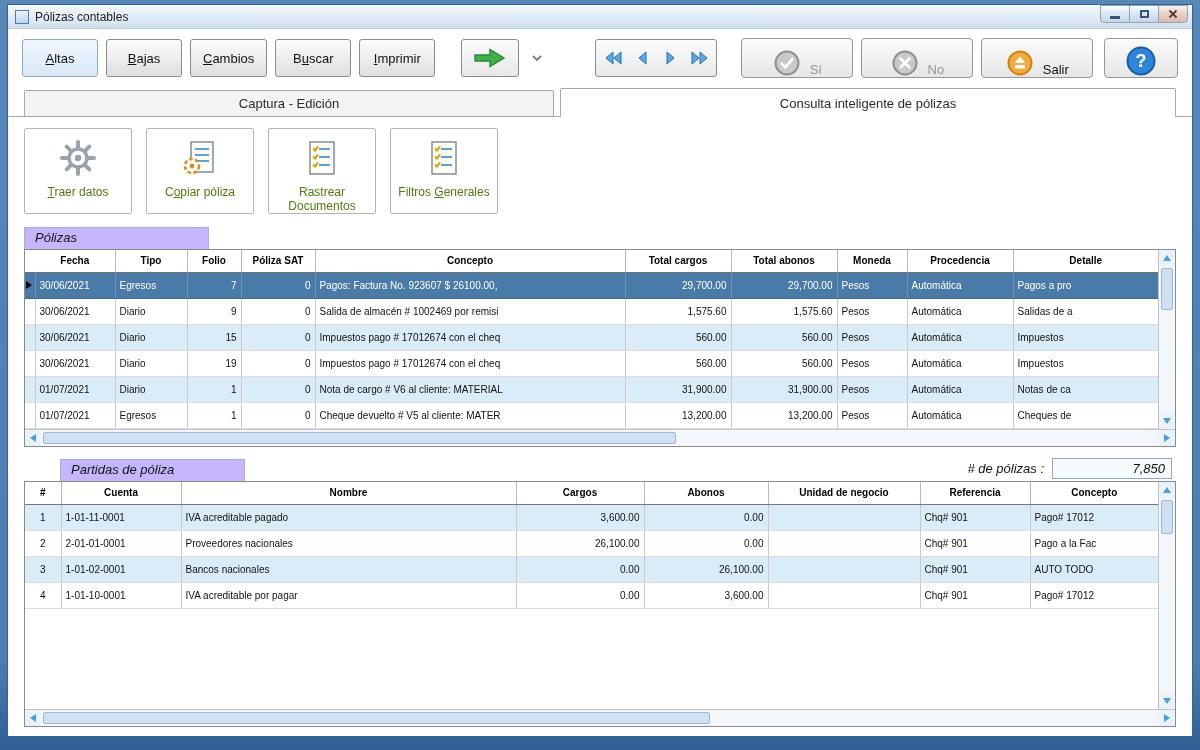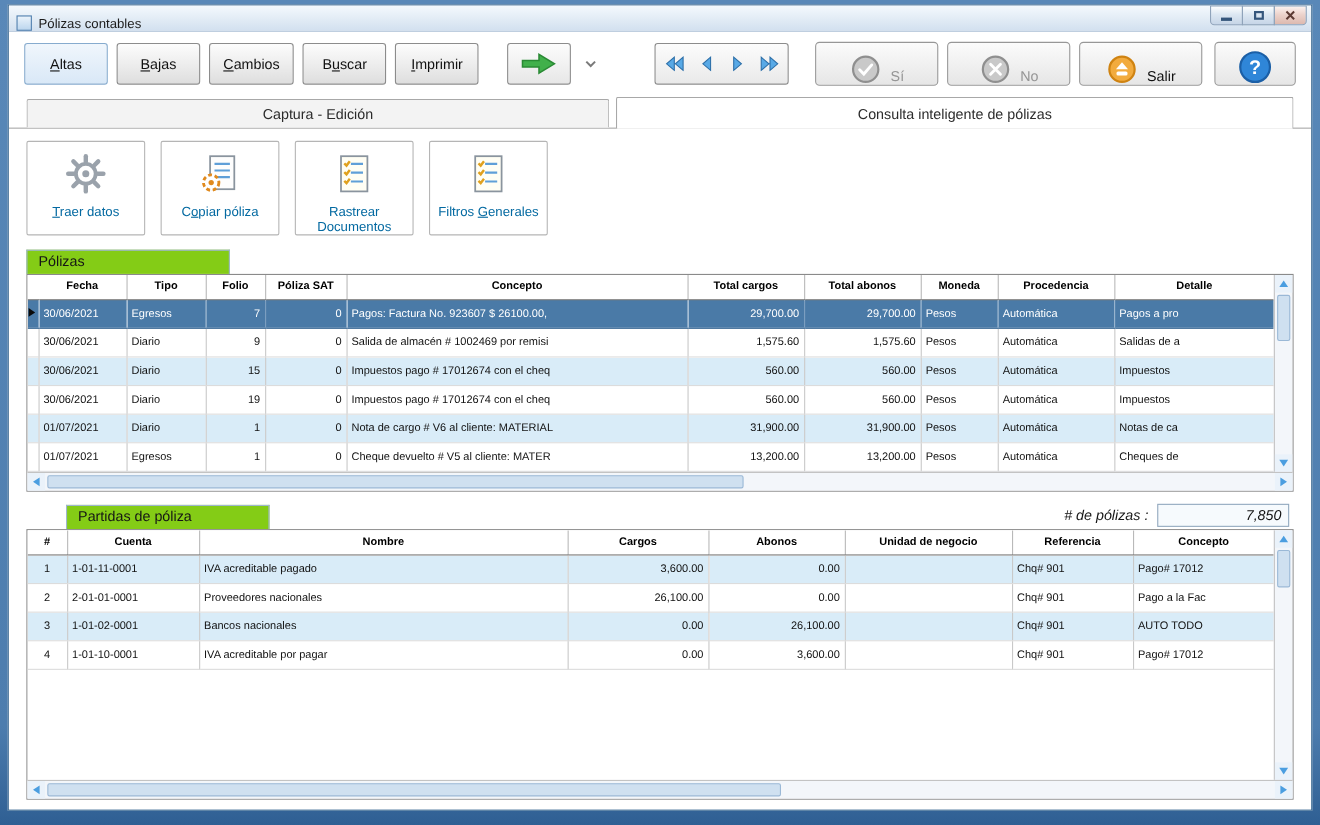--- a/index.html
+++ b/index.html
@@ -3,21 +3,21 @@
 <meta charset="utf-8">
 <style>
   * { box-sizing: border-box; margin: 0; padding: 0; }
   html, body { width: 1200px; height: 750px; overflow: hidden; }
   body { font-family: "Liberation Sans", sans-serif; }
 
   .frame { width: 1200px; height: 750px; background: linear-gradient(#5988b8, #4d7dae 88%, #2f5f93); padding: 4px 7px 13px 7px; }
   .window { width: 100%; height: 100%; background: #fff; border: 1px solid #35658f; display: flex; flex-direction: column; overflow: hidden; }
 
   
-  .titlebar { height: 24px; flex: 0 0 24px; background: linear-gradient(#f4f9fd, #d2e0ef); border-bottom: 1px solid #b9c9dc; display: flex; align-items: flex-end; padding: 0 4px 0 7px; }
+  .titlebar { height: 24px; flex: 0 0 24px; background: linear-gradient(#f4f9fd, #d2e0ef); border-bottom: 1px solid #b9c9dc; display: flex; align-items: center; padding: 0 4px 0 7px; }
   .app-ico { width: 14px; height: 14px; border: 1px solid #4f7fae; background: linear-gradient(#eaf3fb,#bcd6ee); display: inline-block; }
   .title-text { font-size: 12px; color: #1c1c1c; margin-left: 6px; flex: 1; }
   .win-controls { display: flex; align-self: flex-start; }
   .win-btn { width: 30px; height: 18px; border: 1px solid #8fa3ba; background: linear-gradient(#fdfefe, #dce7f2 45%, #c6d5e7); display: flex; align-items: center; justify-content: center; margin-left: -1px; padding: 0; cursor: default; }
   .win-btn.first { border-radius: 0 0 0 4px; }
   .win-btn.last  { border-radius: 0 0 4px 0; background: linear-gradient(#fdf2ef,#ecd3cc 45%,#ddb9af); }
   .glyph-min { width: 10px; height: 3px; background: #35567c; margin-top: 6px; }
   .glyph-max { width: 9px; height: 8px; border: 2px solid #35567c; }
 
   
@@ -43,27 +43,27 @@
   .tabs { flex: 0 0 30px; display: flex; gap: 6px; padding: 0 16px; border-bottom: 1px solid #a8a8a8; }
   .tab { display: flex; align-items: center; justify-content: center; font-size: 13px; color: #2b2b2b;
          border: 1px solid #a8a8a8; border-bottom: none; border-radius: 2px 2px 0 0; background: #f3f3f3; margin-top: 3px; }
   .tab-captura { flex: 0.86; }
   .tab-consulta { flex: 1; }
   .tab.active { background: #fff; margin-top: 1px; margin-bottom: -1px; }
 
   
   .actions { flex: 0 0 110px; display: flex; gap: 14px; padding: 11px 16px; align-items: flex-start; }
   .action-btn { width: 108px; height: 86px; background: #fff; border: 1px solid #b5b5b5; border-radius: 2px;
-                display: flex; flex-direction: column; align-items: center; padding-top: 7px; gap: 5px; font-size: 12px; color: #0369a1; }
+                display: flex; flex-direction: column; align-items: center; padding-top: 7px; gap: 5px; font-size: 12px; color: #4d7c0f; }
   .aicon { height: 44px; display: flex; align-items: center; justify-content: center; }
   .alabel { line-height: 14px; text-align: center; }
 
   
-  .section-tab { display: inline-block; min-width: 185px; height: 22px; line-height: 20px; background: #84cc16;
-                 border: 1px solid #9fb6cf; border-bottom: none; font-size: 13px; padding: 0 10px; color: #151515; margin-left: 16px; }
+  .section-tab { display: inline-block; min-width: 185px; height: 22px; line-height: 20px; background: #c4b5fd;
+                 border: 1px solid #9fb6cf; border-bottom: none; font-style: italic; font-size: 13px; padding: 0 10px; color: #151515; margin-left: 16px; }
 
   
   .grid-outer { margin: 0 16px; border: 1px solid #8a8a8a; display: flex; flex-direction: column; background: #fff; }
   .grid-flex { display: flex; overflow: hidden; }
   .grid-main { flex: 1; overflow: hidden; background: #fff; }
   .vscroll { flex: 0 0 16px; border-left: 1px solid #c3c3c3; background: #f3f6fa; display: flex; flex-direction: column; align-items: center; }
   .hscroll { flex: 0 0 16px; border-top: 1px solid #c3c3c3; background: #f3f6fa; display: flex; align-items: center; }
   .sbtn { width: 16px; height: 16px; border: none; background: #eaf2fa; display: flex; align-items: center; justify-content: center; flex: 0 0 16px; padding: 0; }
   .vthumb { width: 12px; height: 42px; background: #cfe0f0; border: 1px solid #9ab8d6; border-radius: 2px; margin-top: 2px; }
   .hthumb { height: 12px; background: #cfe0f0; border: 1px solid #9ab8d6; border-radius: 2px; margin-left: 2px; }

